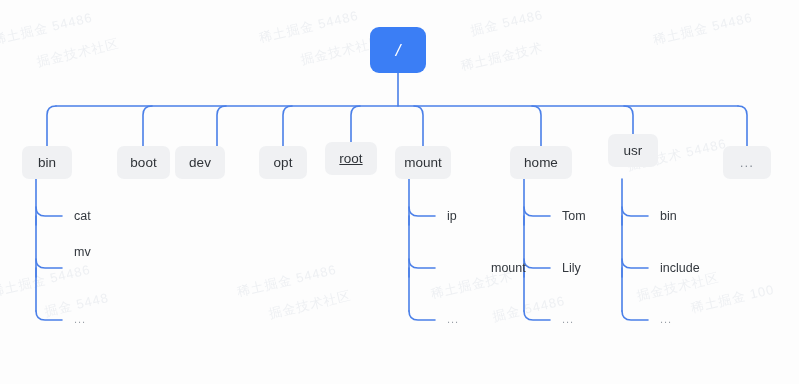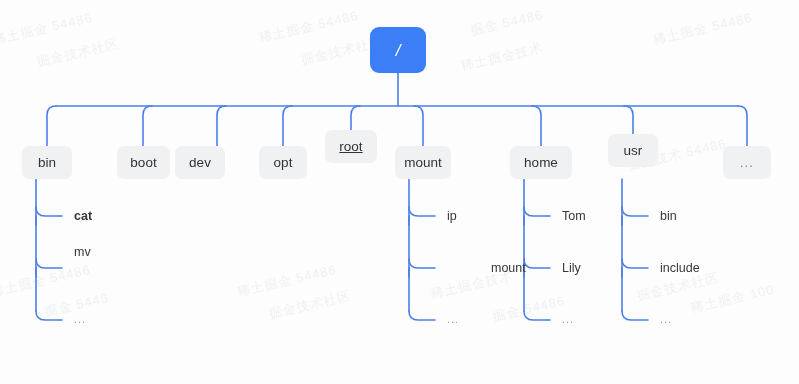--- a/index.html
+++ b/index.html
@@ -159,27 +159,27 @@
       <path d="M 622 207 Q 622 216 631 216 L 648 216" fill="none" stroke="#4a7fe8" stroke-width="1.6" stroke-linecap="round"></path>
       <path d="M 622 216 L 622 225" fill="none" stroke="#4a7fe8" stroke-width="1.6" stroke-linecap="round"></path>
       <path d="M 622 259 Q 622 268 631 268 L 648 268" fill="none" stroke="#4a7fe8" stroke-width="1.6" stroke-linecap="round"></path>
       <path d="M 622 268 L 622 277" fill="none" stroke="#4a7fe8" stroke-width="1.6" stroke-linecap="round"></path>
       <path d="M 622 311 Q 622 320 631 320 L 648 320" fill="none" stroke="#4a7fe8" stroke-width="1.6" stroke-linecap="round"></path>
     </svg>
 
   <div id="nodes">
       <div class="node root" style="left: 370px; top: 27px; width: 56px; height: 46px;">/</div>
       <div class="node dir" style="left: 22px; top: 146px; width: 50px; height: 33px;">bin</div>
-      <div class="leaf" style="left: 74px; top: 210px; font-weight: bold;">cat</div>
+      <div class="leaf" style="left: 74px; top: 210px;">cat</div>
       <div class="leaf" style="left: 74px; top: 246px;">mv</div>
       <div class="leaf ellipsis" style="left: 74px; top: 314px;">...</div>
       <div class="node dir" style="left: 117px; top: 146px; width: 53px; height: 33px;">boot</div>
       <div class="node dir" style="left: 175px; top: 146px; width: 50px; height: 33px;">dev</div>
       <div class="node dir" style="left: 259px; top: 146px; width: 48px; height: 33px;">opt</div>
-      <div class="node dir" style="left: 325px; top: 130px; width: 52px; height: 33px; text-decoration: underline;">root</div>
+      <div class="node dir" style="left: 325px; top: 142px; width: 52px; height: 33px; text-decoration: underline;">root</div>
       <div class="node dir" style="left: 395px; top: 146px; width: 56px; height: 33px;">mount</div>
       <div class="leaf" style="left: 447px; top: 210px; text-align: right;">ip</div>
       <div class="leaf" style="left: 447px; top: 262px; margin-left: 44px;">mount</div>
       <div class="leaf ellipsis" style="left: 447px; top: 314px;">...</div>
       <div class="node dir" style="left: 510px; top: 146px; width: 62px; height: 33px;">home</div>
       <div class="leaf" style="left: 562px; top: 210px;">Tom</div>
       <div class="leaf" style="left: 562px; top: 262px;">Lily</div>
       <div class="leaf ellipsis" style="left: 562px; top: 314px;">...</div>
       <div class="node dir" style="left: 608px; top: 134px; width: 50px; height: 33px;">usr</div>
       <div class="leaf" style="left: 660px; top: 210px;">bin</div>

